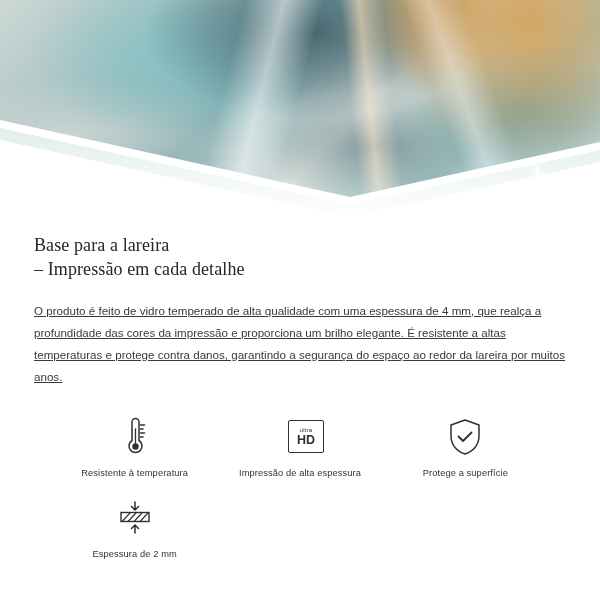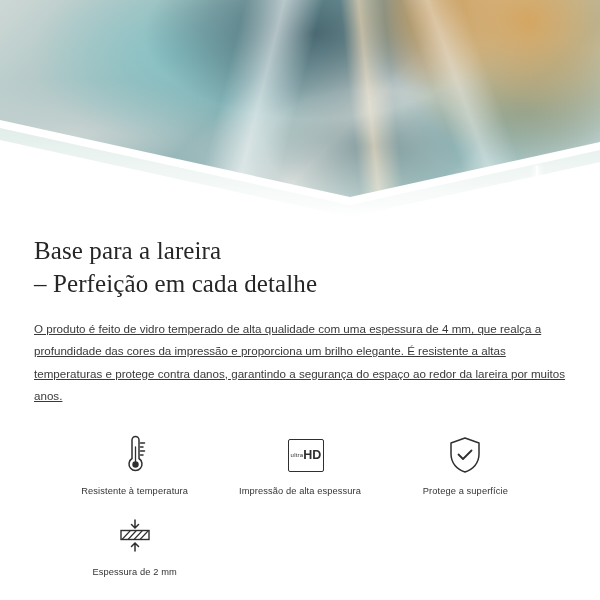--- a/index.html
+++ b/index.html
@@ -84,21 +84,21 @@
   }
   .hero-sparkle::before { width: 34px; height: 2px; }
   .hero-sparkle::after  { width: 2px; height: 34px; }
 
   
   .content {
     padding: 16px 34px 0 34px;
   }
   .headline {
     font-family: "Liberation Serif", serif;
-    font-size: 25px;
+    font-size: 18px;
     line-height: 1.32;
     color: #262626;
     font-weight: 400;
     margin: 0 0 18px 0;
     letter-spacing: 0.1px;
   }
   .headline .line2 { display: block; }
 
   .body-copy {
     font-size: 11.6px;
@@ -136,21 +136,21 @@
     color: #333333;
     text-align: center;
     letter-spacing: 0.1px;
   }
   .hd-box {
     width: 34px;
     height: 31px;
     border: 1.4px solid #2f2f2f;
     border-radius: 2px;
     display: flex;
-    flex-direction: row;
+    flex-direction: column;
     align-items: center;
     justify-content: center;
     line-height: 1;
     margin-left: 12px;
   }
   .hd-box .ultra {
     font-size: 6px;
     letter-spacing: 0.2px;
     color: #2f2f2f;
   }
@@ -169,21 +169,21 @@
   <div class="hero">
     <div class="hero-art"></div>
     <div class="hero-edge"></div>
     <div class="hero-sparkle"></div>
   </div>
 
   <div class="content">
 
     <h1 class="headline">
       <span>Base para a lareira</span>
-      <span class="line2">– Perfeição em cada detalhe</span>
+      <span class="line2">– Impressão em cada detalhe</span>
     </h1>
 
     <p class="body-copy">O produto é feito de vidro temperado de alta qualidade com uma espessura de 4 mm, que realça a profundidade das cores da impressão e proporciona um brilho elegante. É resistente a altas temperaturas e protege contra danos, garantindo a segurança do espaço ao redor da lareira por muitos anos.</p>
 
     <div class="features">
 
       <div class="feature">
         <div class="feature-icon">
           <svg width="32" height="42" viewBox="0 0 32 42" fill="none" stroke="#2f2f2f" stroke-width="1.5" stroke-linecap="round">
             <path d="M13 6a3.5 3.5 0 0 1 7 0v18.5a6.5 6.5 0 1 1-7 0Z"></path>

